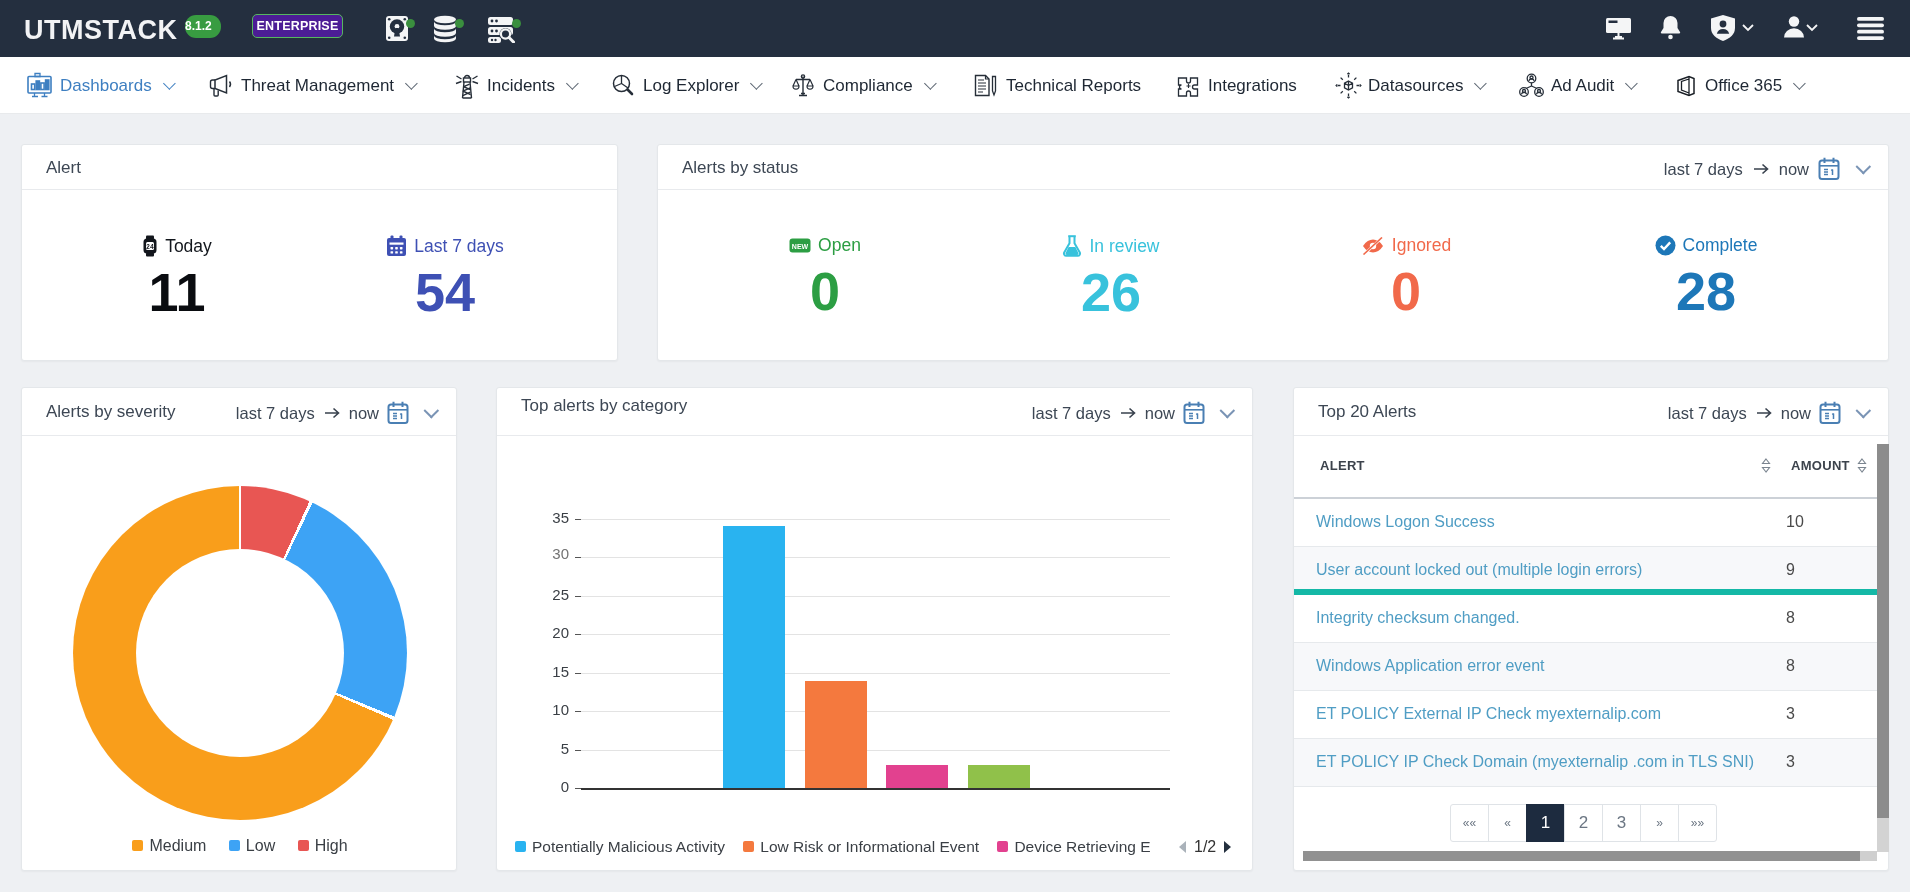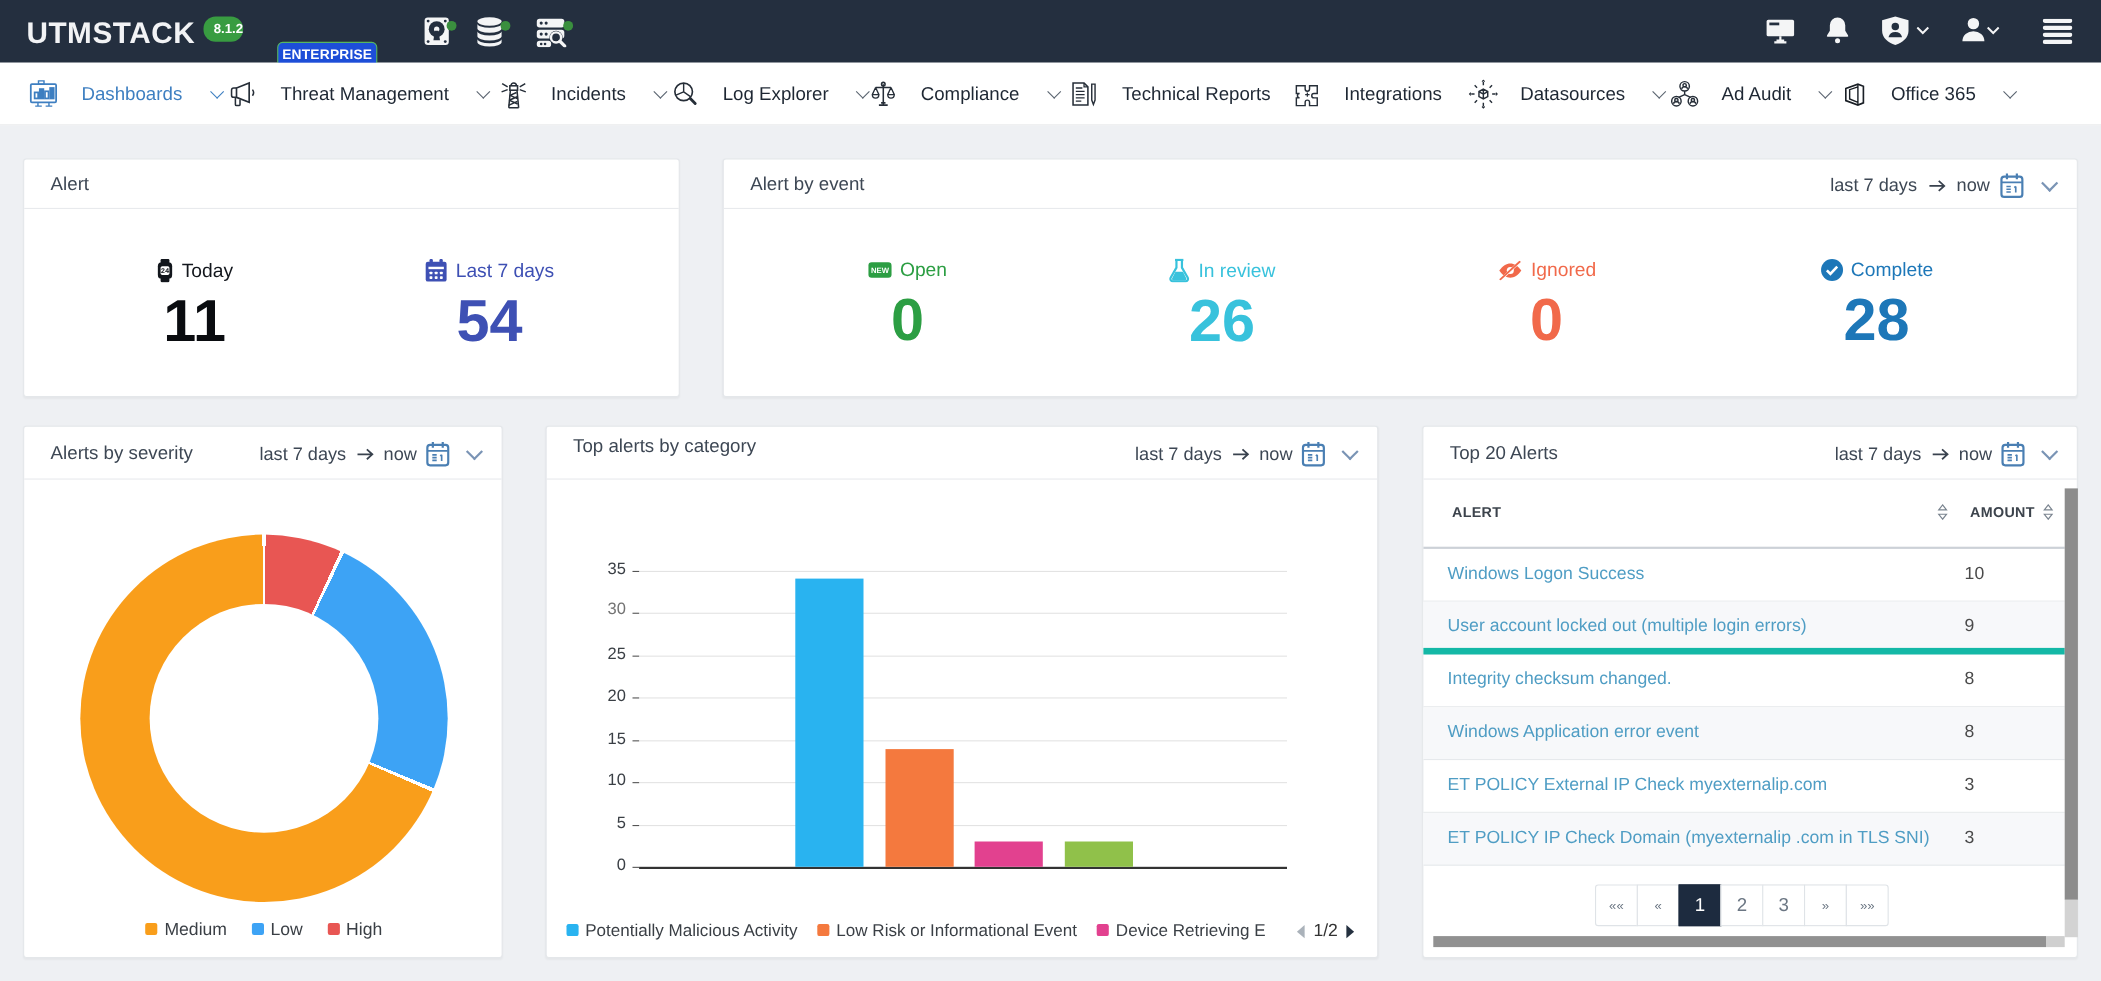--- a/index.html
+++ b/index.html
@@ -2,30 +2,30 @@
 <html><head>
 <meta charset="utf-8">
 <style>
 * { margin:0; padding:0; box-sizing:border-box; }
 html,body { width:1910px; height:892px; overflow:hidden; }
 body { font-family:"Liberation Sans", sans-serif; background:#eef0f3; position:relative; }
 
 
 .topbar { position:absolute; left:0; top:0; width:1910px; height:57px; background:#242f3f; }
 .logo { position:absolute; left:24px; top:15px; color:#f2f3f5; font-size:27px; font-weight:bold; letter-spacing:0.5px; }
-.logo .ver { position:absolute; left:161px; top:0px; width:36px; height:23px; background:#389c41; color:#fff; font-size:12px; font-weight:bold; letter-spacing:0; border-radius:11px; text-align:right; line-height:23px; }
-.entbadge { position:absolute; left:252px; top:14px; width:91px; height:24px; background:#1d4ed8; border:1px solid #57b75f; border-radius:5px; color:#fff; font-size:12.5px; font-weight:bold; text-align:center; line-height:22px; letter-spacing:0.2px;margin-top:24px; }
+.logo .ver { position:absolute; left:161px; top:0px; width:36px; height:23px; background:#389c41; color:#fff; font-size:12px; font-weight:bold; letter-spacing:0; border-radius:11px; text-align:left; line-height:23px; }
+.entbadge { position:absolute; left:252px; top:14px; width:91px; height:24px; background:#4c1d95; border:1px solid #57b75f; border-radius:5px; color:#fff; font-size:12.5px; font-weight:bold; text-align:center; line-height:22px; letter-spacing:0.2px; }
 .sysicons { position:absolute; left:0; top:0; }
 .sysico { position:absolute; top:15px; }
 .sysico .dot { position:absolute; right:-6px; top:4px; width:9px; height:9px; border-radius:50%; background:#3a8f3e; }
 .ricons { position:absolute; left:0; top:0; } .ricons > * { position:absolute; }
 
 
 .nav { position:absolute; left:0; top:57px; width:1910px; height:57px; background:#fff; border-bottom:1px solid #e8eaec; }
-.nav-item { position:absolute; top:0; height:57px; display:flex; align-items:center; gap:20px; color:#1e2733; font-size:17px; }
+.nav-item { position:absolute; top:0; height:57px; display:flex; align-items:center; gap:6px; color:#1e2733; font-size:17px; }
 .nav-item.active { color:#3e7fc1; }
 .chev { display:inline-block; width:8.5px; height:8.5px; border-right:1.6px solid #5a6470; border-bottom:1.6px solid #5a6470; transform:rotate(45deg) translateY(-3px); margin-left:5px; }
 .nav-item.active .chev { border-color:#3e7fc1; }
 
 
 .card { position:absolute; background:#fff; border:1px solid #e4e7ea; border-radius:3px; box-shadow:0 1px 2px rgba(0,0,0,0.04); }
 .card-h { position:relative; height:45px; border-bottom:1px solid #e8eaed; }
 .card-h .title { position:absolute; left:24px; top:13px; font-size:17px; color:#3d4754; }
 .range { position:absolute; right:22px; top:12px; display:flex; align-items:center; gap:9px; font-size:16.5px; color:#3d4754; }
 .range .cchev { display:inline-block; width:11px; height:11px; border-right:2px solid #7a94b5; border-bottom:2px solid #7a94b5; transform:rotate(45deg) translateY(-4px); margin-left:6px; }
@@ -264,21 +264,21 @@
               <rect x="13.9" y="16.2" width="2.6" height="2.4" rx="0.6"></rect>
             </g>
           </svg>
         </span>Last 7 days</div>
     <div class="stat-num" style="color:#3e50b4;">54</div>
   </div>
 </div>
 
 <div class="card" style="left:657px; top:144px; width:1232px; height:217px;">
   <div class="card-h">
-    <div class="title">Alert by event</div>
+    <div class="title">Alerts by status</div>
     <div class="range">
         <span>last 7 days</span>
         <svg width="16" height="12" viewBox="0 0 16 12" style="margin:0 1px;">
           <path d="M1 6 H14 M9.5 1.5 L14.5 6 L9.5 10.5" stroke="#39424e" stroke-width="1.6" fill="none"></path>
         </svg>
         <span>now</span>
         <span style="display:inline-flex">
           <svg width="22" height="24" viewBox="0 0 22 24">
             <rect x="1.5" y="3.5" width="19" height="18.5" rx="2.5" fill="none" stroke="#4a7fb3" stroke-width="2"></rect>
             <path d="M6.5 0.8 V6 M15.5 0.8 V6" stroke="#4a7fb3" stroke-width="2"></path>

